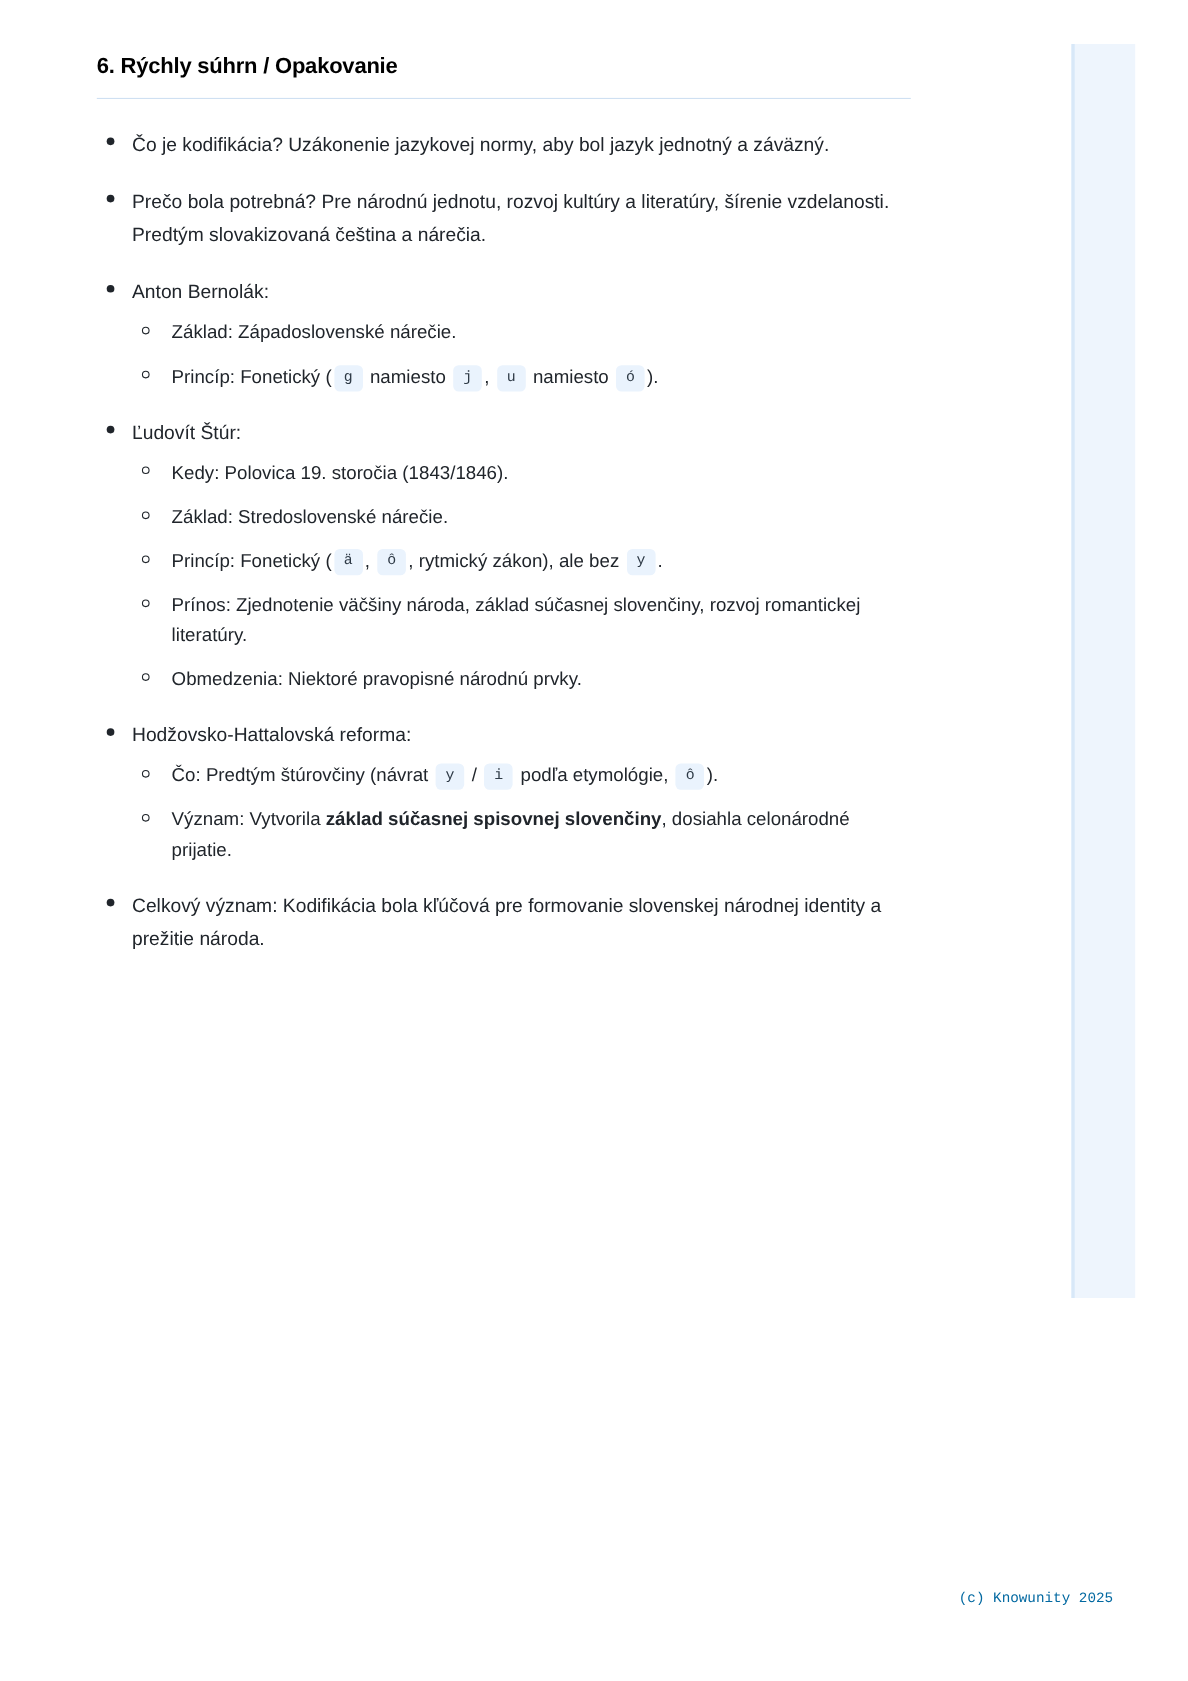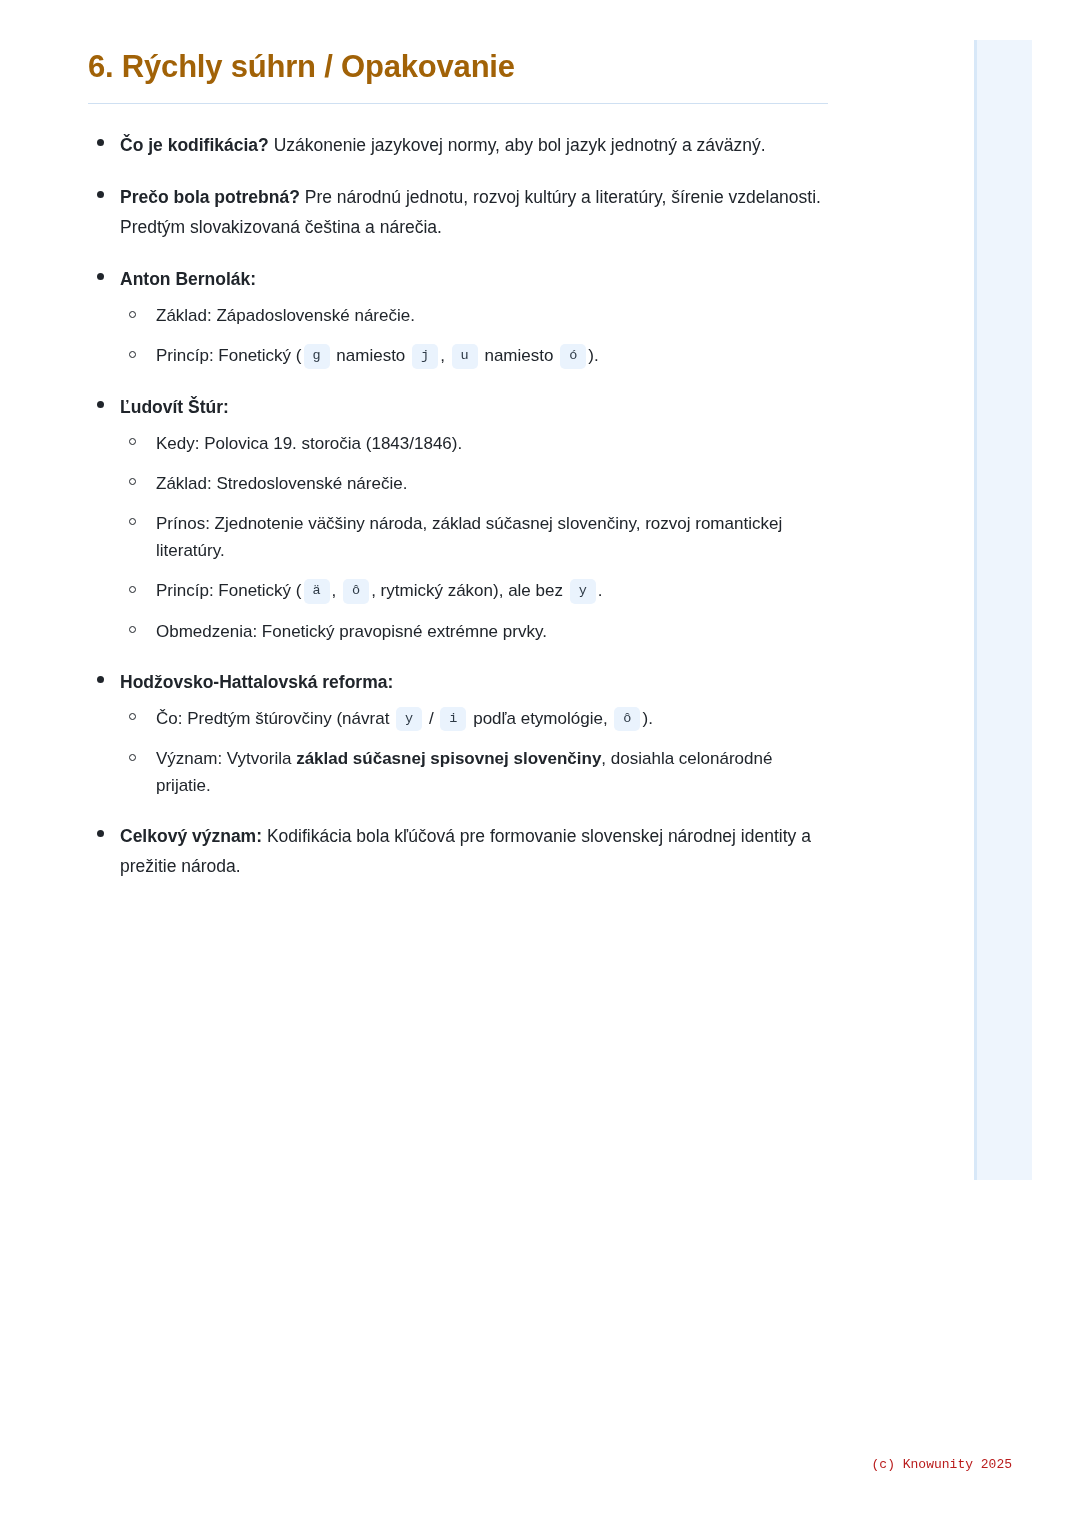--- a/index.html
+++ b/index.html
@@ -35,24 +35,24 @@
   }
 
   .sheet {
     position: absolute;
     left: 88px;
     top: 48px;
     width: 740px;
   }
 
   h1.doc-title {
-    font-size: 31px;
+    font-size: 20px;
     line-height: 1.25;
     font-weight: bold;
-    color: #a16207;
+    color: #000000;
     margin: 0 0 16px 0;
     letter-spacing: -0.2px;
   }
   .title-rule {
     height: 1px;
     background: #cfe0f2;
     margin-bottom: 26px;
     width: 740px;
   }
 
@@ -71,21 +71,21 @@
   }
   ul.lvl1 > li > .bullet {
     position: absolute;
     left: 9px;
     top: 0.52em;
     width: 7px;
     height: 7px;
     border-radius: 50%;
     background: #20252b;
   }
-  .lead { font-weight: bold; text-align: center; }
+  .lead { font-weight: normal; text-align: center; }
 
   ul.lvl2 {
     list-style: none;
     margin: 8px 0 0 0;
     padding: 0;
   }
   ul.lvl2 > li {
     position: relative;
     padding-left: 36px;
     margin-bottom: 13px;
@@ -116,23 +116,23 @@
     line-height: 1.35;
     vertical-align: 2px;
     margin: 0 2px;
   }
 
   .strong-inline { font-weight: bold; margin-top: 43px; }
 
   .footer {
     position: absolute;
     right: 68px;
-    bottom: 56px;
+    bottom: 68px;
     font-size: 13px;
-    color: #b91c1c;
+    color: #0369a1;
     font-family: "Liberation Mono", monospace;
   }
 </style>
 </head>
 <body>
 
 <div class="page-strip">
   <div class="inner-line"></div>
 </div>
 
@@ -175,29 +175,29 @@
         <li>
           <span class="bullet-o"></span>
           <span>Kedy: Polovica 19. storočia (1843/1846).</span>
         </li>
         <li>
           <span class="bullet-o"></span>
           <span>Základ: Stredoslovenské nárečie.</span>
         </li>
         <li>
           <span class="bullet-o"></span>
+          <span>Princíp: Fonetický (</span><code class="tok">ä</code><span>, </span><code class="tok">ô</code><span>, rytmický zákon), ale bez </span><code class="tok">y</code><span>.</span>
+        </li>
+        <li>
+          <span class="bullet-o"></span>
           <span>Prínos: Zjednotenie väčšiny národa, základ súčasnej slovenčiny, rozvoj romantickej literatúry.</span>
         </li>
         <li>
           <span class="bullet-o"></span>
-          <span>Princíp: Fonetický (</span><code class="tok">ä</code><span>, </span><code class="tok">ô</code><span>, rytmický zákon), ale bez </span><code class="tok">y</code><span>.</span>
-        </li>
-        <li>
-          <span class="bullet-o"></span>
-          <span>Obmedzenia: Fonetický pravopisné extrémne prvky.</span>
+          <span>Obmedzenia: Niektoré pravopisné národnú prvky.</span>
         </li>
       </ul>
     </li>
 
     <li>
       <span class="bullet"></span>
       <span class="lead">Hodžovsko-Hattalovská reforma:</span>
       <ul class="lvl2">
         <li>
           <span class="bullet-o"></span>

